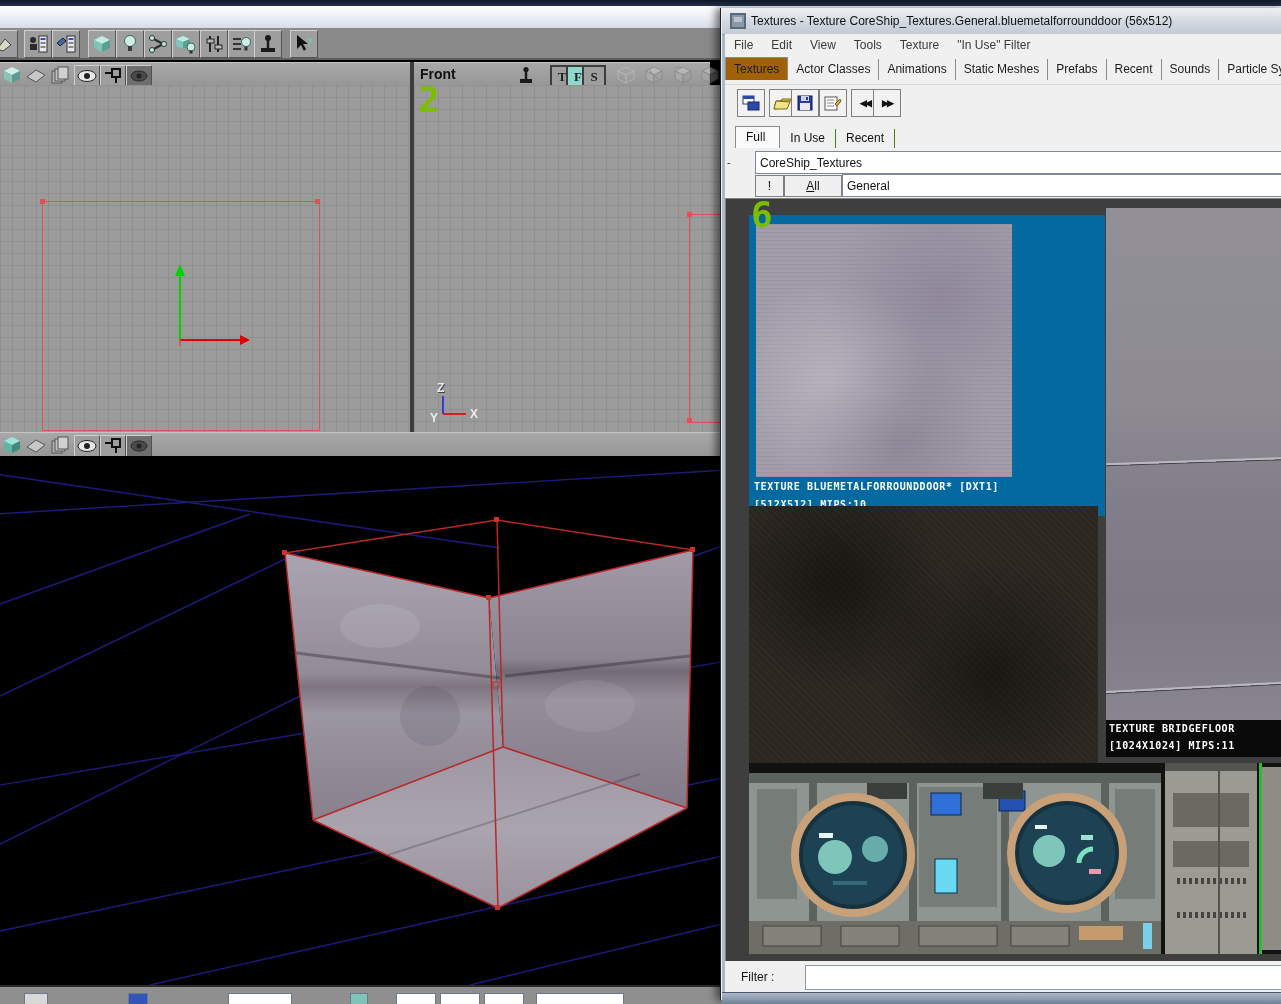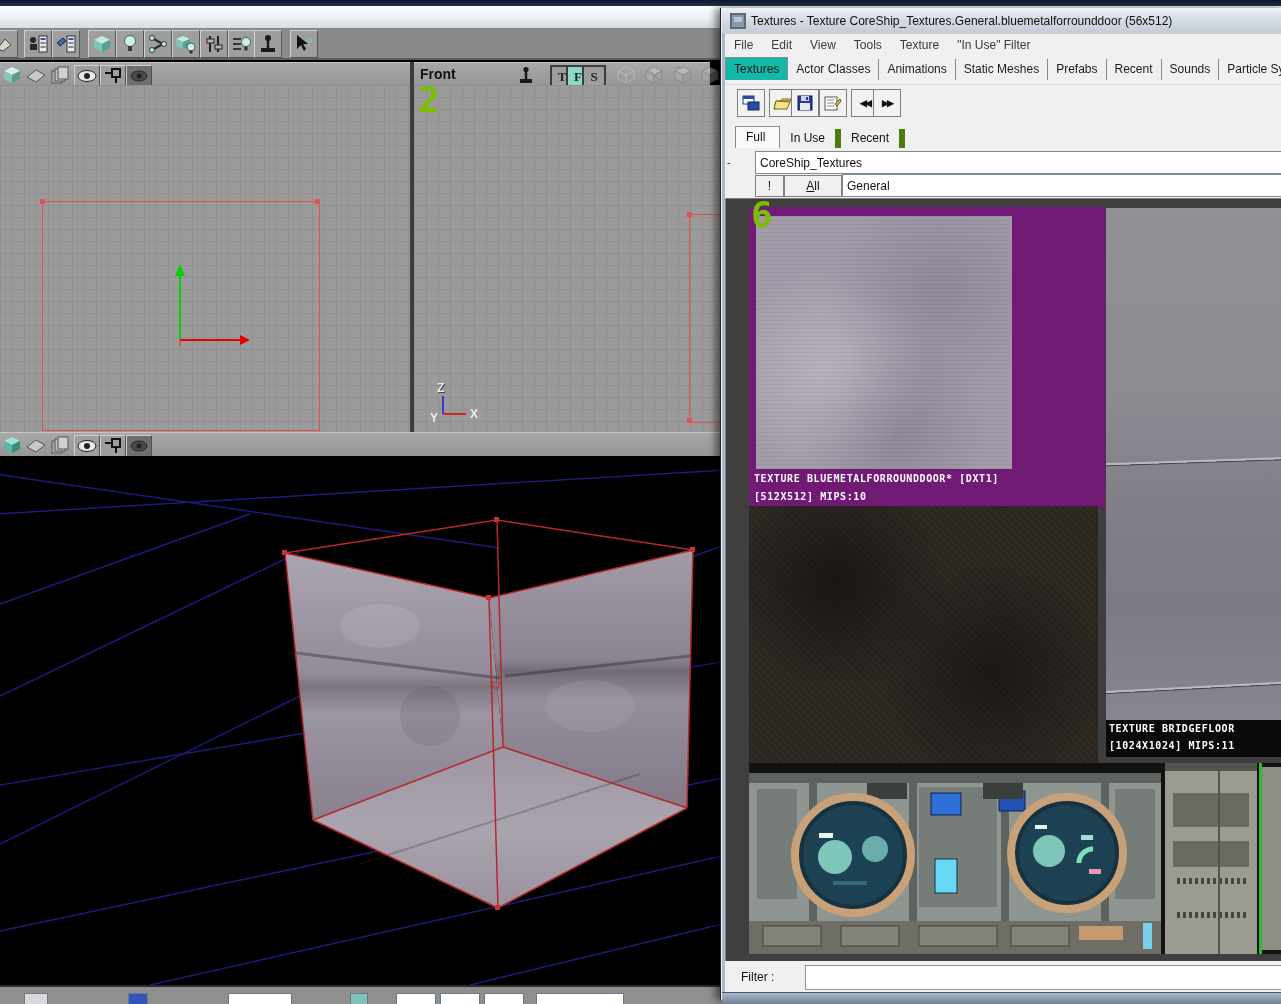--- a/index.html
+++ b/index.html
@@ -36,26 +36,26 @@
   .browser{left:720px;top:8px;width:565px;height:992px;background:#f0f0f0;
     border-left:1px solid #1c2633;box-shadow:-4px 0 8px rgba(0,0,0,.55);}
   .b-frame{position:absolute;left:1px;top:0;width:564px;height:992px;border-left:3px solid #aeb9c6;border-bottom:0;}
   .b-title{position:absolute;left:1px;top:0;width:564px;height:26px;
     background:linear-gradient(#eef1f5,#d2d8e0 55%,#c3cad4);border-bottom:1px solid #97a1ae;
     display:flex;align-items:center;font-size:12px;color:#101010;}
   .b-menubar{position:absolute;left:4px;top:26px;width:561px;height:22px;background:#f0f0f0;display:flex;align-items:center;font-size:12px;color:#3a3a3a;}
   .b-menu-item{padding:0 9px;}
   .b-tabs{position:absolute;left:4px;top:48px;width:561px;height:24px;background:#f0f0f0;display:flex;align-items:flex-end;font-size:12px;color:#1a1a1a;}
   .b-tab{padding:3px 8px 4px 8px;border-right:1px solid #8b8b8b;white-space:nowrap;}
-  .b-tab.active{background:#14b8a6;border:1px solid #8b8b8b;border-bottom:none;padding-top:4px;font-size:12px;}
+  .b-tab.active{background:#a16207;border:1px solid #8b8b8b;border-bottom:none;padding-top:4px;font-size:12px;}
   .b-toolbar{position:absolute;left:4px;top:76px;width:561px;height:36px;background:#f0f0f0;border-top:1px solid #d8d8d8;}
   .bt-btn{position:absolute;top:4px;width:26px;height:26px;background:#f2f2f2;border:1px solid #808080;
     display:flex;align-items:center;justify-content:center;font-size:11px;color:#101010;}
   .view-tabs{position:absolute;left:14px;top:116px;height:24px;display:flex;align-items:flex-end;font-size:12px;color:#111;}
-  .v-tab{padding:2px 10px 3px 10px;border-right:6px solid #4d7c0f;}
+  .v-tab{padding:2px 10px 3px 10px;border-right:1px solid #4d7c0f;}
   .v-tab.active{background:#fafafa;border:1px solid #8b8b8b;border-bottom:none;padding:3px 14px 4px 10px;}
   .combo{position:absolute;background:#fff;border:1px solid #7a8a9a;font-size:12px;color:#111;
     display:flex;align-items:center;padding-left:4px;overflow:hidden;white-space:nowrap;}
   .sq-btn{position:absolute;background:#f0f0f0;border:1px solid #808080;display:flex;align-items:center;justify-content:center;font-size:12px;color:#111;}
 
   .tex-canvas{position:absolute;left:4px;top:190px;width:561px;height:763px;background:#3e3e3e;border:1px solid #808080;border-right:none;}
   .tex-label{font-family:"DejaVu Sans Mono",monospace;font-weight:bold;font-size:10px;letter-spacing:.6px;color:#fff;white-space:nowrap;overflow:hidden;}
 
   .bluemetal{background-color:#a39dab;background-image:
     radial-gradient(circle at 28% 62%,rgba(255,255,255,.22),transparent 42%),
@@ -515,21 +515,21 @@
     <div class="sq-btn" style="left:63px;top:167px;width:56px;height:20px">
       <span style="text-decoration:underline">A</span>
         <span>ll</span>
     </div>
     <div class="combo" style="left:121px;top:166px;width:443px;height:21px">
       <span>General</span>
     </div>
 
     <div class="tex-canvas">
 
-      <div class="abs" style="left:23px;top:8px;width:356px;height:301px;background:#701a75">
+      <div class="abs" style="left:23px;top:16px;width:356px;height:301px;background:#0369a1">
         <div class="abs bluemetal" style="left:7px;top:9px;width:256px;height:253px"></div>
         <div class="tex-label abs" style="left:5px;top:266px;width:348px">TEXTURE BLUEMETALFORROUNDDOOR* [DXT1]</div>
         <div class="tex-label abs" style="left:5px;top:284px;width:348px">[512X512] MIPS:10</div>
       </div>
 
       <div class="abs darktex" style="left:23px;top:307px;width:349px;height:258px"></div>
 
       <div class="abs bridgefloor" style="left:380px;top:9px;width:181px;height:512px">
         <div class="seam" style="left:-4px;top:252px;width:200px;transform:rotate(-2deg)"></div>
         <div class="seam" style="left:-4px;top:478px;width:200px;transform:rotate(-3deg)"></div>

